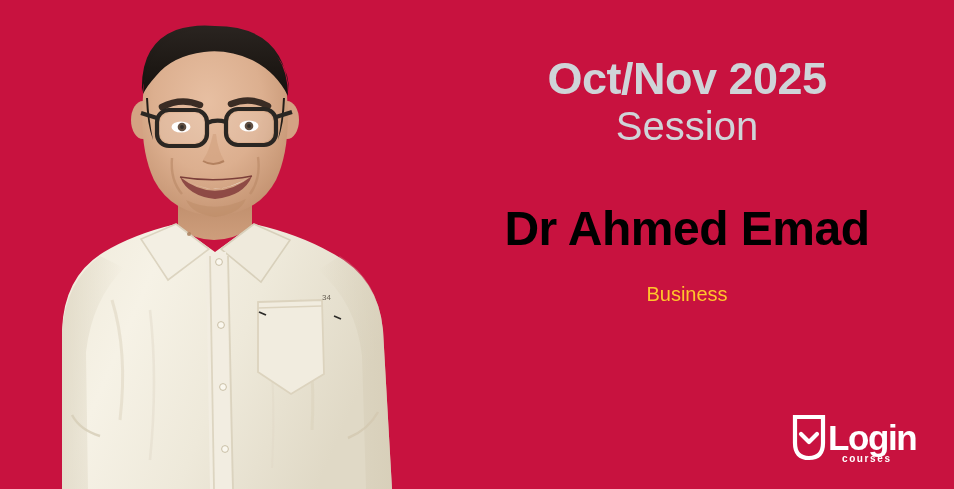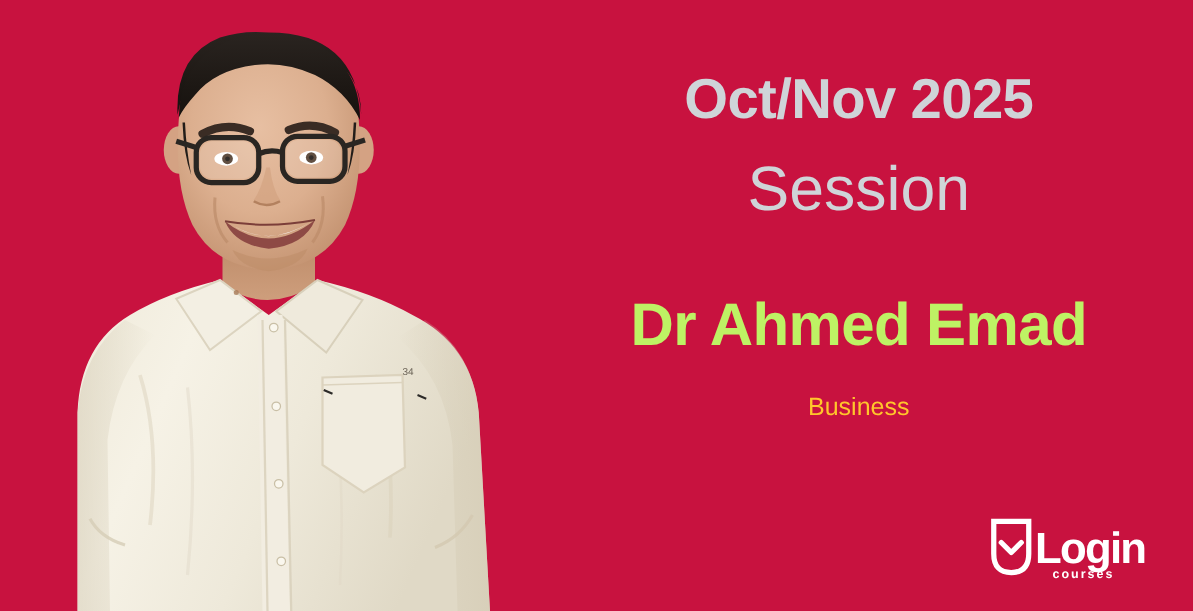--- a/index.html
+++ b/index.html
@@ -52,33 +52,33 @@
   #session-date {
     font-size:45px;
     font-weight:700;
     letter-spacing:-0.5px;
     color:#CFD4D8;
     line-height:1.0;
     white-space:nowrap;
   }
 
   #session-word {
-    font-size:50px;
+    font-size:40px;
     font-weight:300;
     color:#CFD4D8;
     line-height:1.15;
-    margin-top:22px;
+    margin-top:2px;
     white-space:nowrap;
   }
 
   #presenter-name {
     font-size:48px;
     font-weight:700;
     letter-spacing:-0.5px;
-    color:#bef264;
+    color:#000000;
     line-height:1.0;
     margin-top:56px;
     white-space:nowrap;
   }
 
   #presenter-subject {
     font-size:20px;
     font-weight:400;
     color:#FFC62B;
     line-height:1.0;

